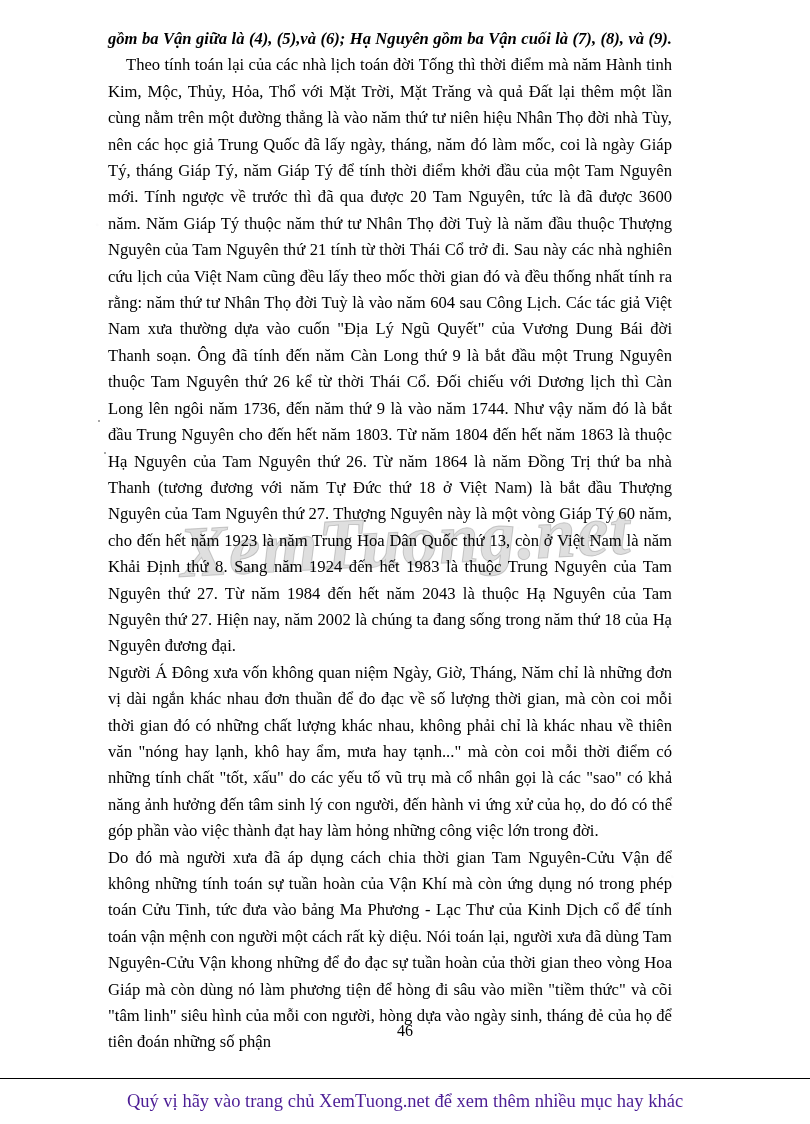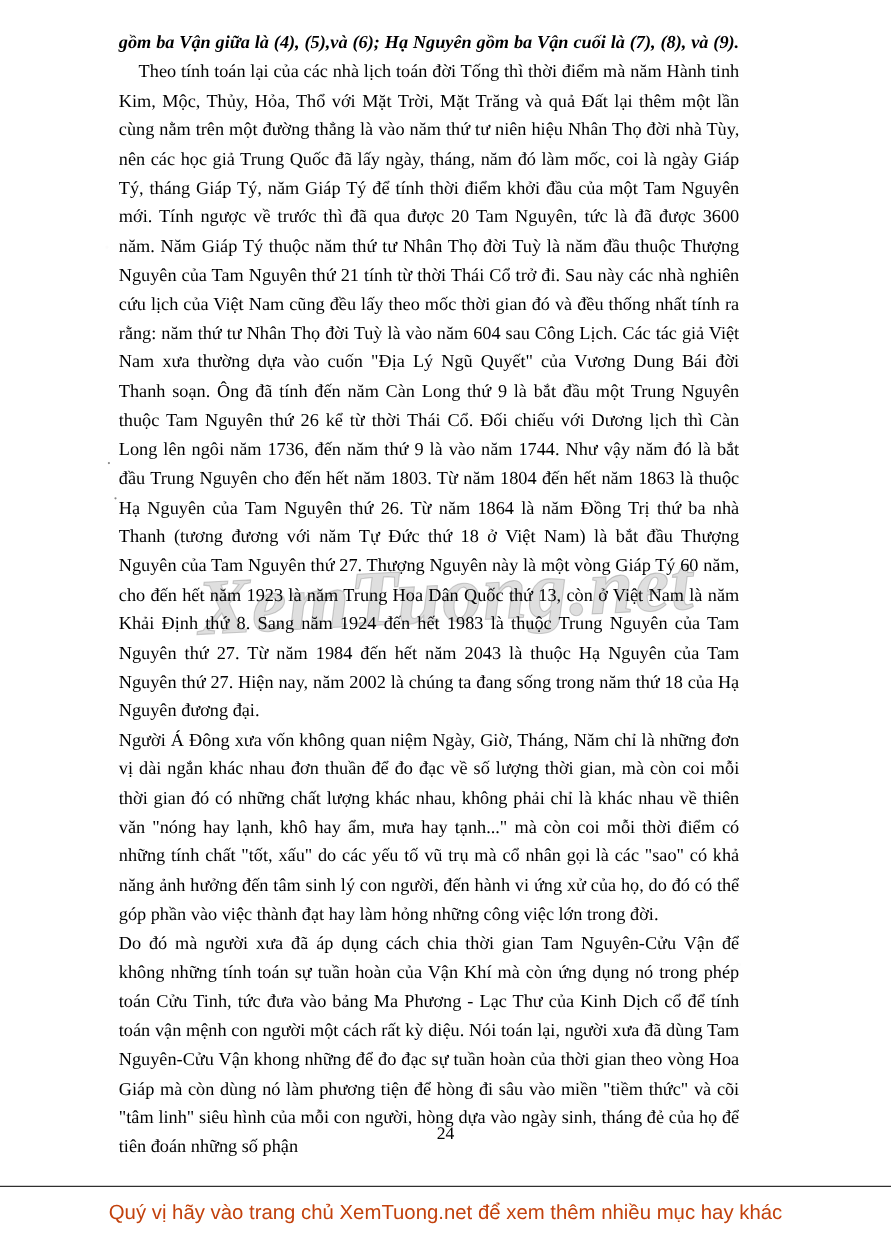--- a/index.html
+++ b/index.html
@@ -94,23 +94,23 @@
     left: 0;
     top: 1079px;
     width: 810px;
     height: 45px;
     background: #ffffff;
     display: flex;
     align-items: center;
     justify-content: center;
   }
   .footer-text {
-    font-family: Liberation Sans, sans-serif;
+    font-family: Liberation Serif, serif;
     font-size: 18.5px;
-    color: #c2410c;
+    color: #4c1d95;
     white-space: nowrap;
   }
   .dot-mark {
     position: absolute;
     width: 2px;
     height: 2px;
     background: #888;
     border-radius: 50%;
   }
 </style>
@@ -120,21 +120,21 @@
 <div class="page">
 
   <div class="watermark">XemTuong.net</div>
 
   <div class="body-text">
     <p><span class="lead-italic">gồm ba Vận giữa là (4), (5),và (6); Hạ Nguyên gồm ba Vận cuối là (7), (8), và (9).</span><span class="gap"></span><span>Theo tính toán lại của các nhà lịch toán đời Tống thì thời điểm mà năm Hành tinh Kim, Mộc, Thủy, Hỏa, Thổ với Mặt Trời, Mặt Trăng và quả Đất lại thêm một lần cùng nằm trên một đường thẳng là vào năm thứ tư niên hiệu Nhân Thọ đời nhà Tùy, nên các học giả Trung Quốc đã lấy ngày, tháng, năm đó làm mốc, coi là ngày Giáp Tý, tháng Giáp Tý, năm Giáp Tý để tính thời điểm khởi đầu của một Tam Nguyên mới. Tính ngược về trước thì đã qua được 20 Tam Nguyên, tức là đã  được 3600 năm. Năm Giáp Tý thuộc năm thứ tư Nhân Thọ đời Tuỳ là năm đầu thuộc Thượng Nguyên của Tam Nguyên thứ 21 tính từ thời  Thái Cổ trở đi. Sau này các nhà nghiên cứu lịch của Việt Nam cũng đều lấy theo mốc thời gian đó và đều thống nhất tính ra rằng: năm thứ tư Nhân Thọ đời Tuỳ là vào năm 604 sau Công Lịch. Các tác giả Việt Nam xưa thường dựa vào cuốn "Địa Lý Ngũ Quyết" của Vương Dung Bái đời Thanh soạn. Ông đã tính đến năm Càn Long thứ 9 là bắt đầu một  Trung Nguyên thuộc Tam Nguyên thứ 26 kể từ thời Thái Cổ.  Đối chiếu với Dương lịch thì Càn Long lên ngôi năm 1736, đến năm thứ 9 là vào năm 1744. Như vậy năm đó là bắt đầu Trung Nguyên cho đến hết năm 1803. Từ năm 1804 đến hết năm 1863 là thuộc Hạ Nguyên của Tam Nguyên thứ  26. Từ năm 1864 là năm Đồng Trị thứ ba nhà Thanh (tương đương với năm Tự Đức thứ 18 ở Việt Nam) là bắt đầu Thượng Nguyên của Tam Nguyên thứ 27. Thượng Nguyên này là một vòng Giáp Tý 60 năm, cho đến hết năm 1923 là năm Trung Hoa Dân Quốc thứ 13, còn ở Việt Nam  là năm Khải Định thứ 8. Sang năm 1924 đến hết 1983 là thuộc Trung Nguyên của Tam Nguyên thứ 27. Từ năm 1984 đến hết năm 2043 là thuộc Hạ Nguyên của Tam Nguyên thứ 27. Hiện nay, năm 2002 là chúng ta đang sống trong năm thứ 18 của Hạ Nguyên đương đại.</span></p>
     <p>Người Á Đông xưa vốn không quan niệm Ngày, Giờ, Tháng, Năm chỉ là những đơn vị dài ngắn khác nhau đơn thuần để đo đạc về số lượng thời gian, mà còn coi mỗi thời gian đó có những chất lượng khác nhau, không phải chỉ là khác nhau về thiên văn "nóng hay lạnh, khô hay ẩm, mưa hay tạnh..." mà còn coi mỗi thời điểm có những tính chất "tốt, xấu" do các yếu tố vũ trụ mà cổ nhân gọi là các "sao" có khả năng ảnh hưởng đến tâm sinh lý con người, đến hành vi ứng xử của họ, do đó có thể góp phần vào việc thành đạt hay làm hỏng những công việc lớn trong đời.</p>
     <p>Do đó mà người xưa đã áp dụng cách chia thời gian Tam Nguyên-Cửu Vận để không những tính toán sự tuần hoàn của Vận Khí mà còn ứng dụng nó trong phép toán Cửu Tinh, tức đưa vào bảng Ma Phương - Lạc Thư của Kinh Dịch cổ để tính toán vận mệnh con người một cách rất kỳ diệu. Nói toán lại, người xưa đã dùng Tam Nguyên-Cửu Vận khong những để đo đạc sự tuần hoàn của thời gian theo vòng Hoa Giáp mà còn dùng nó làm phương tiện để hòng đi sâu vào miền "tiềm thức" và cõi "tâm linh" siêu hình của mỗi con người, hòng dựa vào ngày sinh, tháng đẻ của họ để tiên đoán những số phận</p>
   </div>
 
-  <div class="page-number">24</div>
+  <div class="page-number">46</div>
 
   <div class="footer-rule"></div>
   <div class="footer-bar">
     <span class="footer-text">Quý vị hãy vào trang chủ XemTuong.net để xem thêm nhiều mục hay khác</span>
   </div>
 
   <div class="dot-mark" style="left:98px; top:420px;"></div>
   <div class="dot-mark" style="left:104px; top:452px;"></div>
   <div class="scan-noise"></div>
 </div>

